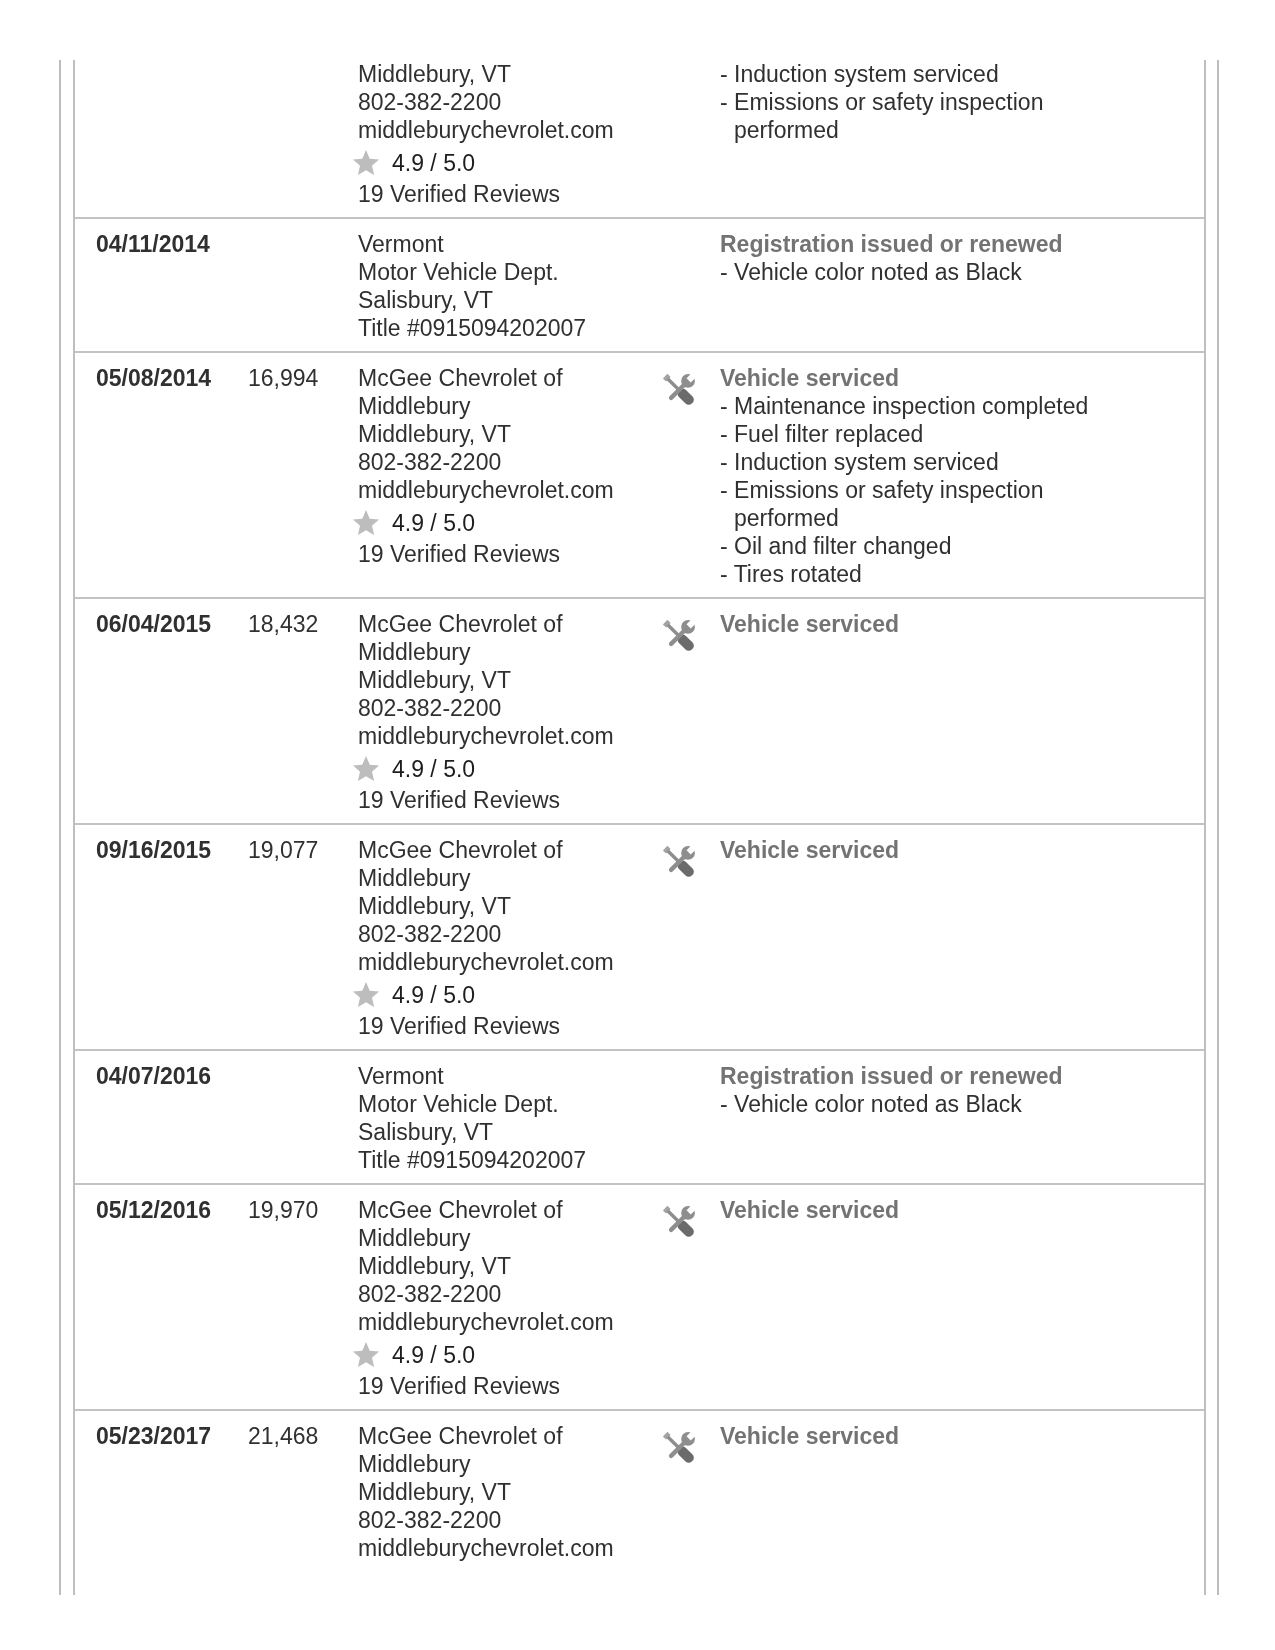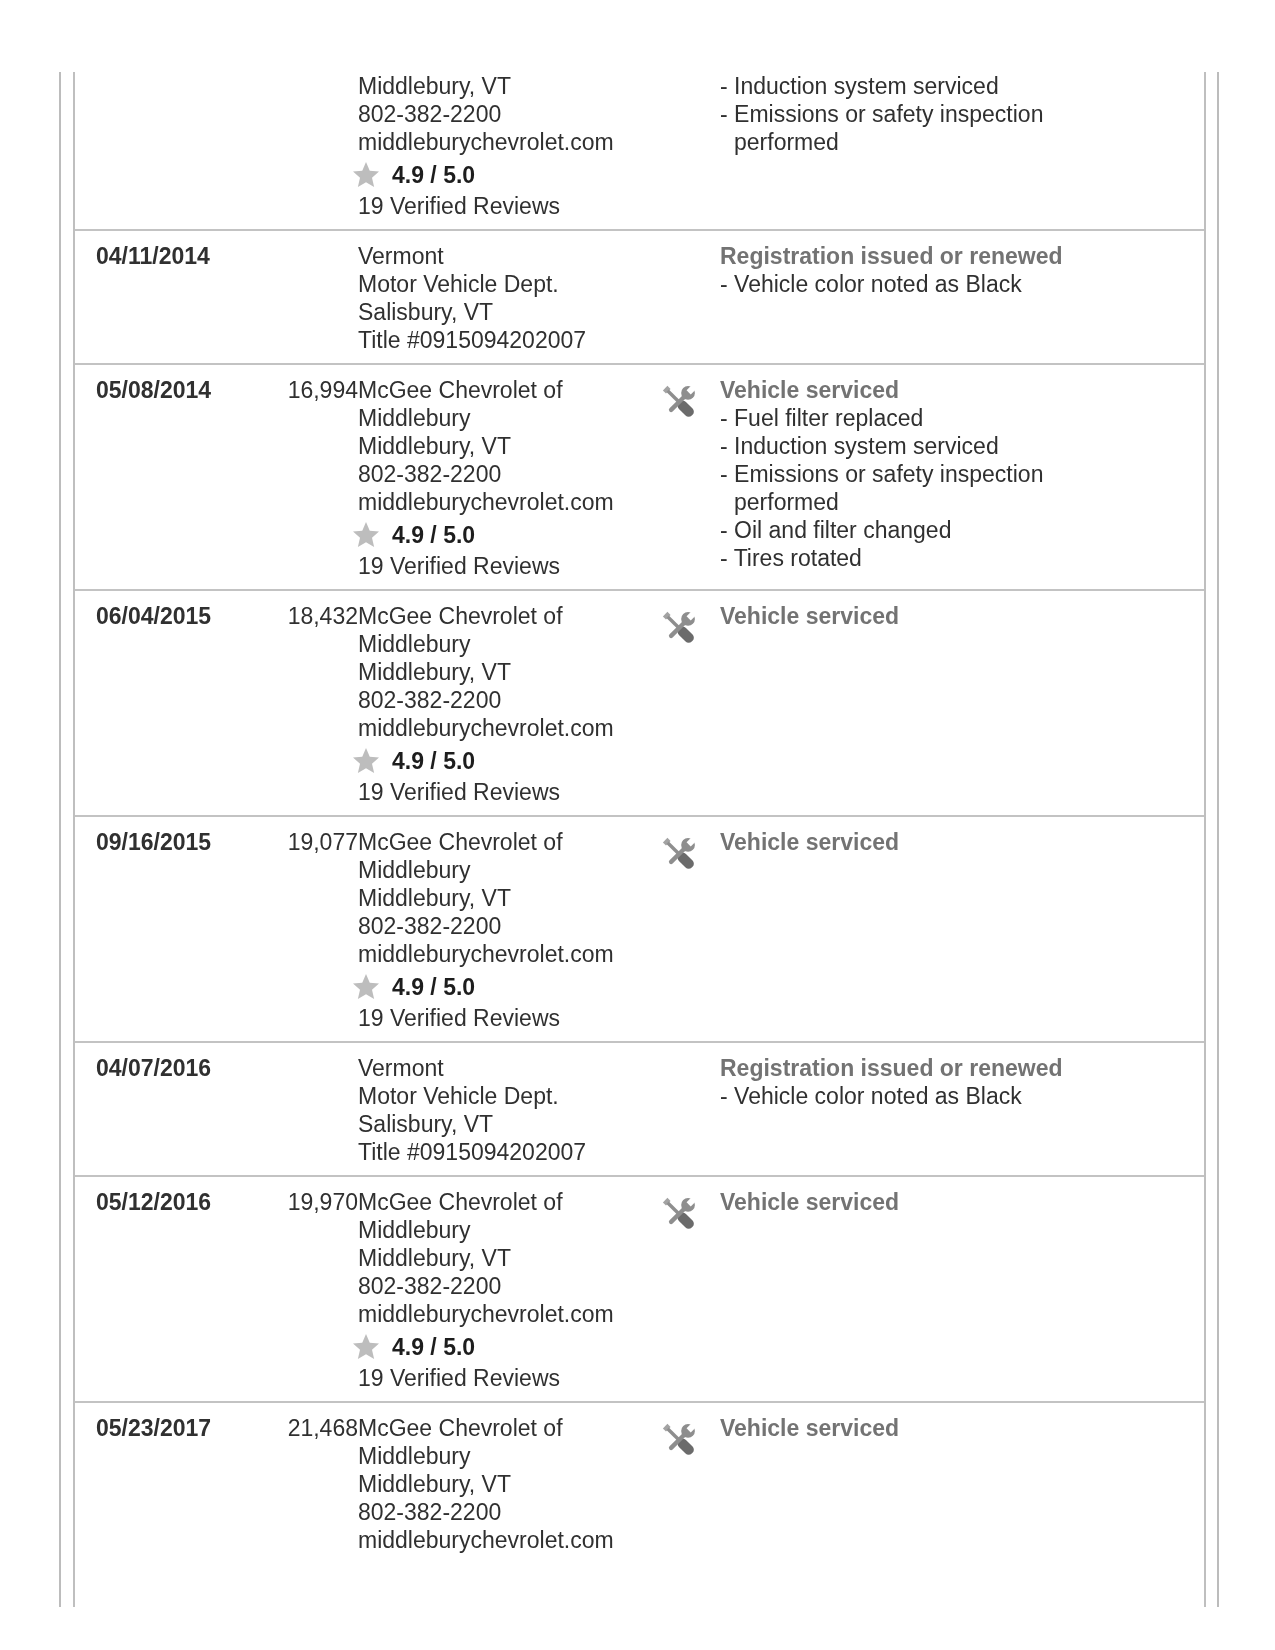--- a/index.html
+++ b/index.html
@@ -3,45 +3,45 @@
 <meta charset="utf-8">
 <style>
   html,body { margin:0; padding:0; }
   body {
     width:1275px; height:1650px; background:#ffffff; position:relative;
     font-family:"Liberation Sans","DejaVu Sans",sans-serif;
     color:#303030; font-size:23px; line-height:28px;
     -webkit-font-smoothing:antialiased;
   }
   .outer-frame {
-    position:absolute; left:59px; top:72px; width:1160px; height:1535px;
+    position:absolute; left:59px; top:60px; width:1160px; height:1535px;
     border-left:2px solid #bcbcbc; border-right:2px solid #bcbcbc;
     box-sizing:border-box;
   }
   .history-table {
     position:absolute; left:12px; top:0; width:1133px; height:1535px;
     border-left:2px solid #bfbfbf; border-right:2px solid #bfbfbf;
     box-sizing:border-box; overflow:hidden;
   }
   .row {
     display:flex; align-items:flex-start;
     padding:11px 0 9px 0;
     border-top:2px solid #c3c3c3;
   }
   .row.first { border-top:none; padding-top:0; }
   .col { box-sizing:content-box; }
   .col-date   { width:152px; padding-left:21px; flex:none;font-weight:bold; }
-  .col-miles  { width:110px; flex:none;text-align:right; }
+  .col-miles  { width:110px; flex:none; }
   .col-source { width:300px; flex:none; }
   .col-icon   { width:62px;  flex:none; }
   .col-comments { flex:1 1 auto; padding-right:56px; min-width:0; }
   .sline { white-space:nowrap; }
   .rating {
     display:flex; align-items:center; gap:11px;
-    margin:4px 0 2px -7px; font-weight:bold; color:#1d1d1d;
+    margin:4px 0 2px -7px; font-weight:normal; color:#1d1d1d;
   }
   .rating svg { display:block; }
   .ctitle { font-weight:bold; color:#737373; }
   .citem  { padding-left:14px; text-indent:-14px; }
   .citem::before { content:"- "; }
   .service-icon { display:block; margin-top:5px; }
 </style>
 </head>
 <body>
 
@@ -123,20 +123,21 @@
         </div>
         <div class="sline">19 Verified Reviews</div>
       </div>
       <div class="col col-icon">
         <svg class="service-icon" width="42" height="42" viewBox="0 0 44 44">
             <use href="#def-wrench"></use>
           </svg>
       </div>
       <div class="col col-comments">
         <div class="ctitle">Vehicle serviced</div>
+        <div class="citem">Maintenance inspection completed</div>
         <div class="citem">Fuel filter replaced</div>
         <div class="citem">Induction system serviced</div>
         <div class="citem">Emissions or safety inspection performed</div>
         <div class="citem">Oil and filter changed</div>
         <div class="citem">Tires rotated</div>
       </div>
     </div>
 
     <div class="row">
       <div class="col col-date">06/04/2015</div>

